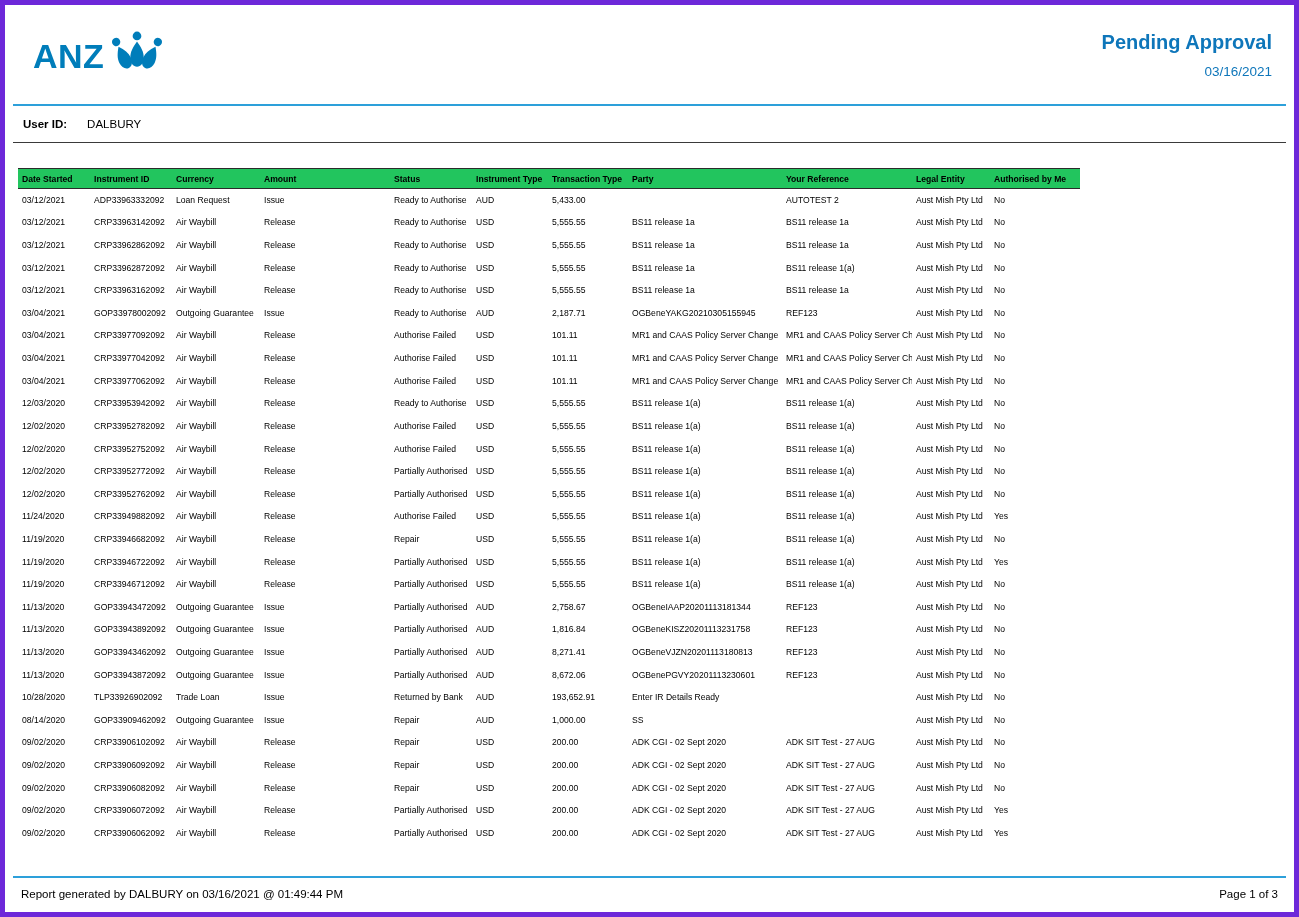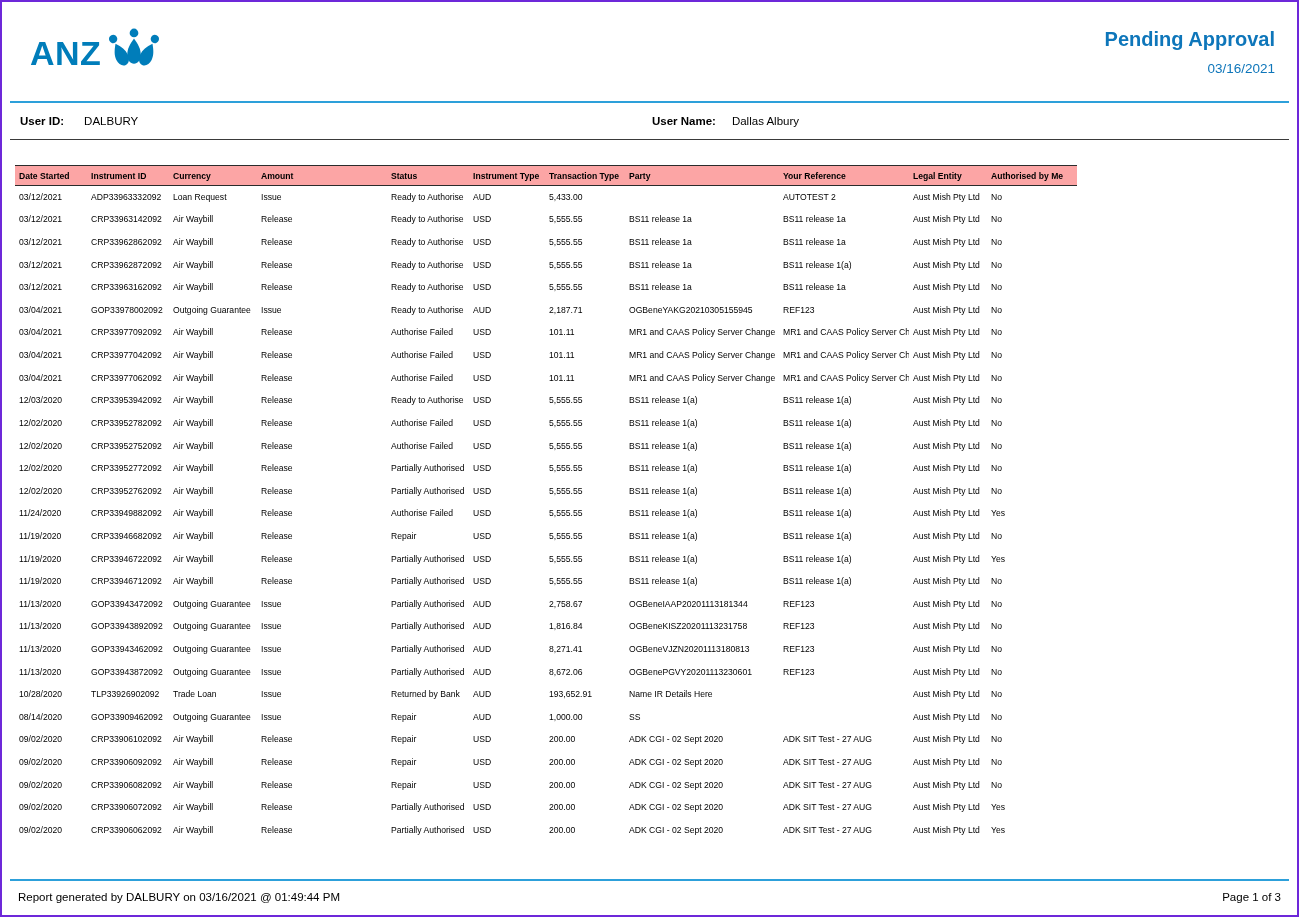--- a/index.html
+++ b/index.html
@@ -4,21 +4,21 @@
 <style>
   :root{
     --accent:#0e76ba;
     --line:#2da0da;
     --logo:#007dba;
   }
   *{box-sizing:border-box;}
   html,body{margin:0;padding:0;background:#888;}
   body{font-family:"Liberation Sans",sans-serif;}
   .page{
-    width:1299px;height:917px;background:#fff;border:2px solid #6d28d9;
+    width:1299px;height:917px;background:#fff;border:5px solid #6d28d9;
     position:relative;overflow:hidden;margin:0 auto;
   }
   
   .header{display:flex;justify-content:space-between;height:99px;}
   .logo{display:flex;align-items:flex-start;margin:22px 0 0 28px;}
   .logo-text{
     color:var(--logo);font-weight:bold;font-size:34px;letter-spacing:0.5px;
     line-height:1;margin-top:12px;
   }
   .logo-icon{margin-left:4px;}
@@ -34,21 +34,21 @@
   .userrow .g2{position:absolute;left:650px;top:0;height:100%;display:flex;align-items:center;}
   .lbl{font-weight:bold;}
   .val{margin-left:20px;}
   .g2 .val{margin-left:16px;}
   
   table{
     border-collapse:collapse;table-layout:fixed;width:1062px;
     margin:25px 0 0 13px;
   }
   th{
-    background:#fca5a5;border-top:1px solid #2b2b2b;border-bottom:1px solid #2b2b2b;
+    background:#22c55e;border-top:1px solid #2b2b2b;border-bottom:1px solid #2b2b2b;
     font-size:8.6px;font-weight:bold;text-align:left;padding:4.5px 4px;
     white-space:nowrap;overflow:hidden;
   }
   td{
     font-size:8.6px;padding:6.8px 4px;line-height:1.05;
     white-space:nowrap;overflow:hidden;color:#000;
   }
   
   .footer{position:absolute;left:0;right:0;bottom:0;text-align:right;}
   .footer-text{
@@ -85,24 +85,20 @@
       <div class="title">Pending Approval</div>
       <div class="date">03/16/2021</div>
     </div>
   </div>
 
   <div class="rule-blue"></div>
 
   <div class="userrow">
     <span class="g1">
       <span class="lbl">User ID:</span><span class="val">DALBURY</span>
-    </span>
-    <span class="g2">
-      <span class="lbl">User Name:</span>
-        <span class="val">Dallas Albury</span>
     </span>
   </div>
 
   <div class="rule-thin"></div>
 
   <table>
     <colgroup>
       <col style="width:72px">
         <col style="width:82px">
         <col style="width:88px">
@@ -418,21 +414,21 @@
           <td>No</td>
         </tr>
         <tr>
           <td>10/28/2020</td>
           <td>TLP33926902092</td>
           <td>Trade Loan</td>
           <td>Issue</td>
           <td>Returned by Bank</td>
           <td>AUD</td>
           <td>193,652.91</td>
-          <td>Name IR Details Here</td>
+          <td>Enter IR Details Ready</td>
           <td></td>
           <td>Aust Mish Pty Ltd</td>
           <td>No</td>
         </tr>
         <tr>
           <td>08/14/2020</td>
           <td>GOP33909462092</td>
           <td>Outgoing Guarantee</td>
           <td>Issue</td>
           <td>Repair</td>

